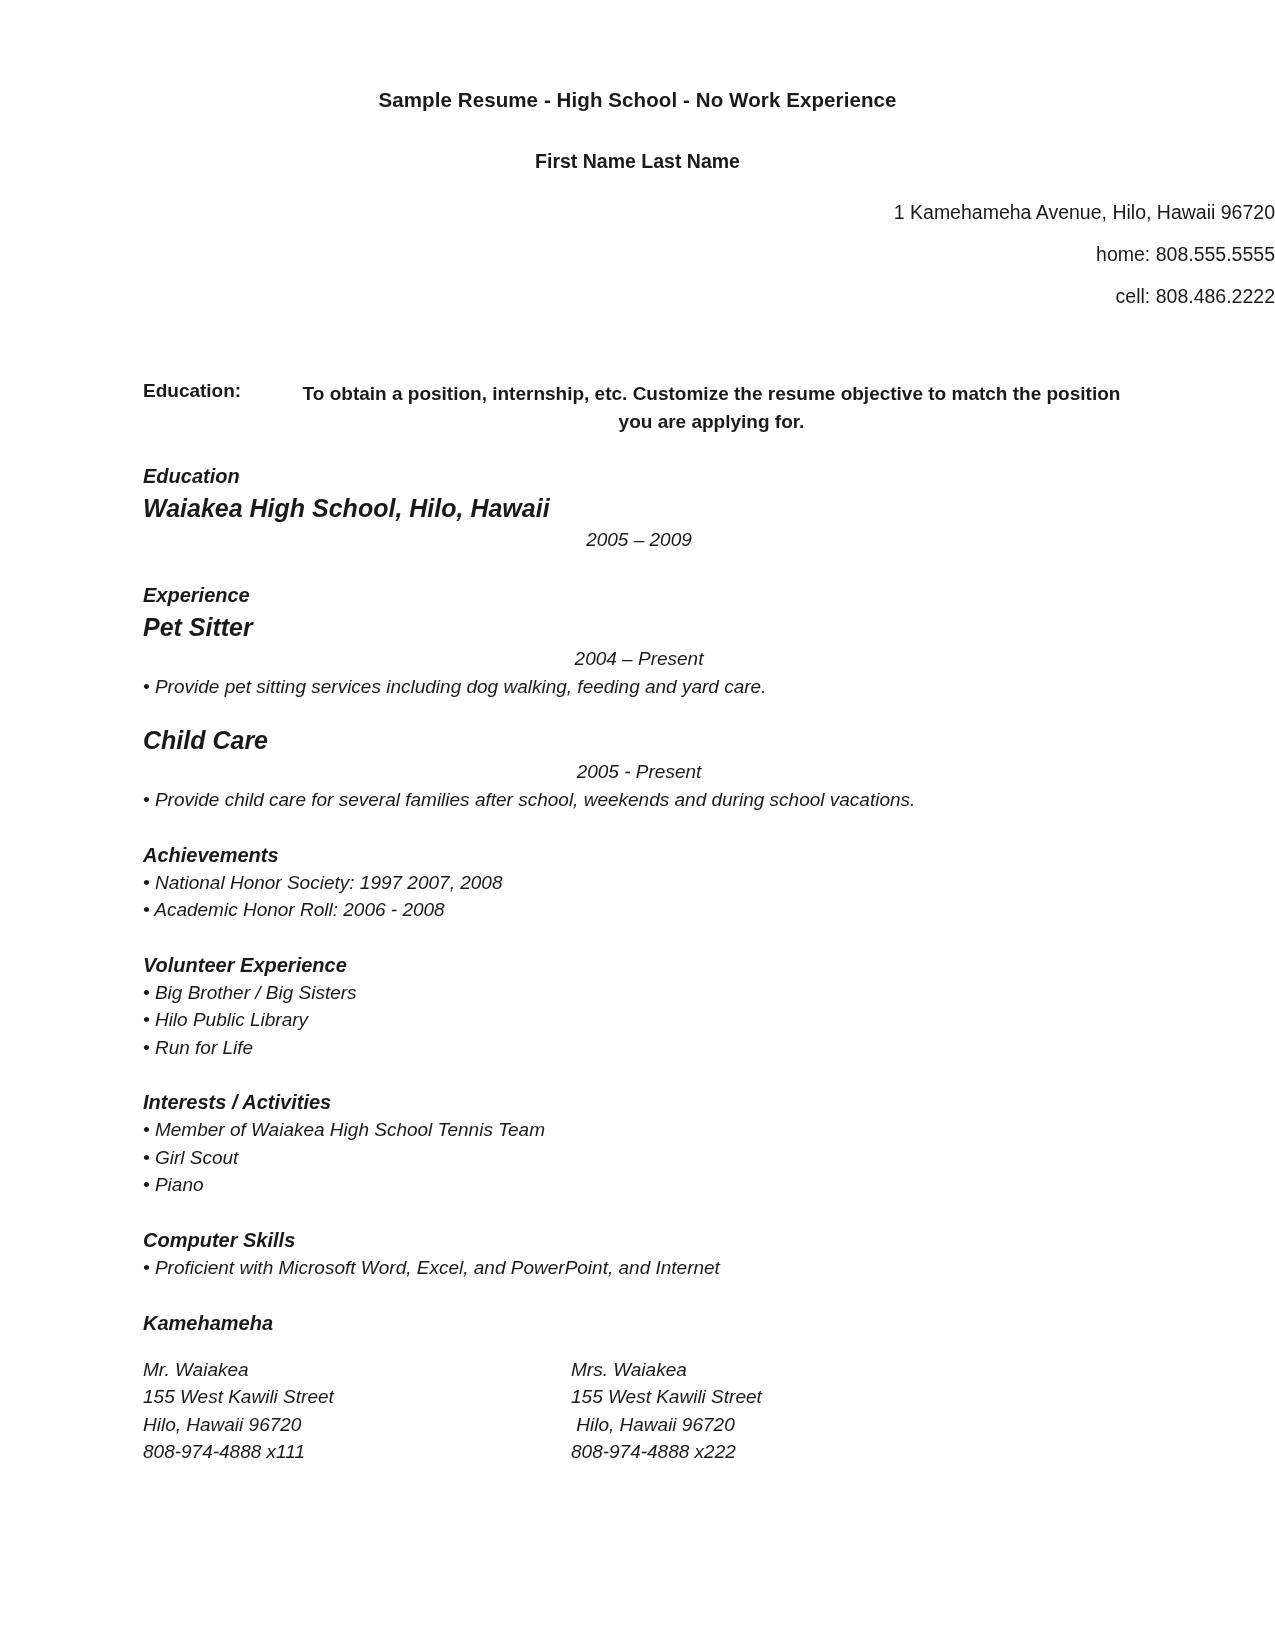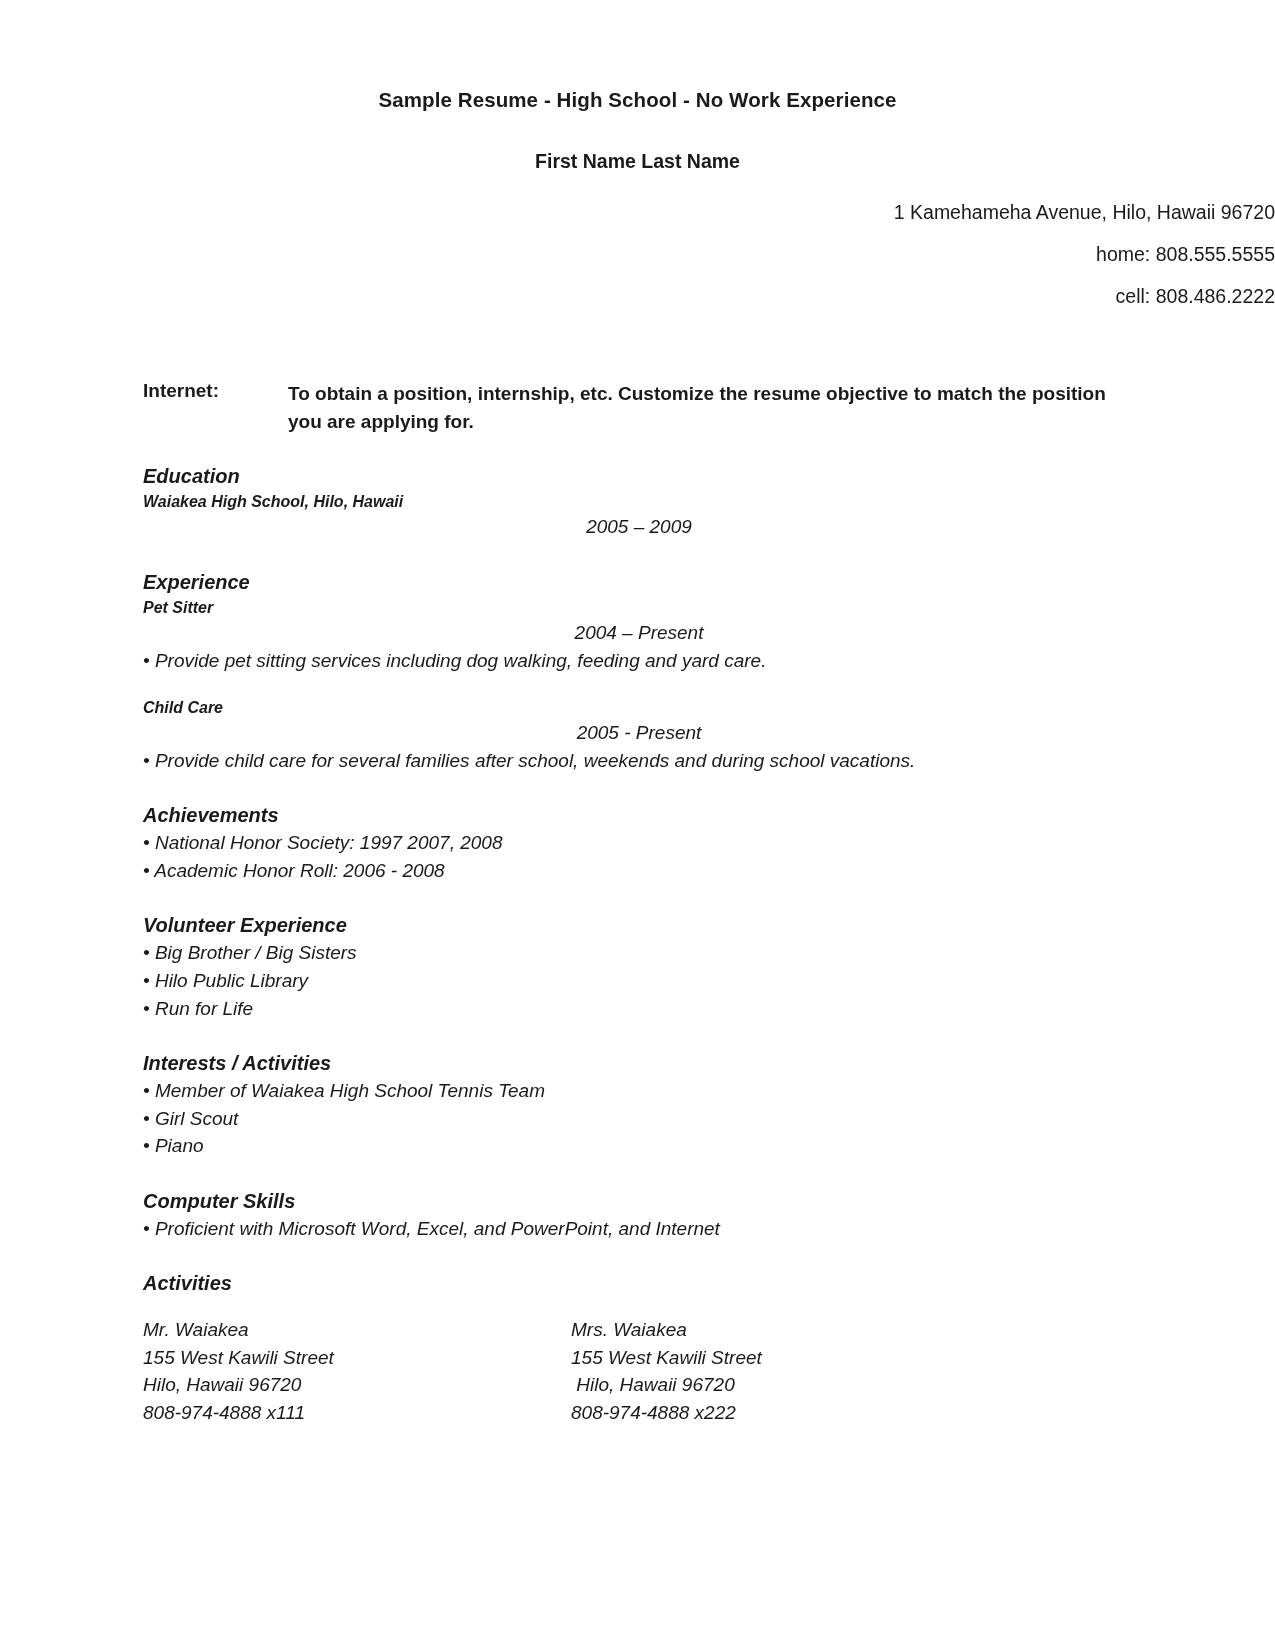--- a/index.html
+++ b/index.html
@@ -62,37 +62,38 @@
   .objective-label {
     font-weight: bold;
     font-size: 19px;
     width: 145px;
     flex: 0 0 145px;
   }
   .objective-text {
     font-size: 19px;
     line-height: 1.45;
     font-weight: bold;
+    text-align: center;
   }
   .objective-text .regular-bold {
     font-weight: bold;
   }
 
   .section {
     margin-top: 30px;
     font-style: italic;
   }
   .section-head {
     font-weight: bold;
     font-size: 20px;
     margin: 0 0 2px 0;
   }
   .sub-head {
     font-weight: bold;
-    font-size: 16px;
+    font-size: 25px;
     margin: 0;
     line-height: 1.45;
   }
   .plain {
     font-size: 19px;
     margin: 0;
     line-height: 1.45;
     font-weight: normal;
     text-align: center;
   }
@@ -127,21 +128,21 @@
 
   <div class="person-name">First Name  Last Name</div>
 
   <div class="contact-line first">1 Kamehameha Avenue, Hilo, Hawaii 96720</div>
   <div class="contact-line">home: 808.555.5555</div>
   <div class="contact-line">cell: 808.486.2222</div>
 
   <div class="body-wrap">
 
     <div class="objective-row">
-      <div class="objective-label">Internet:</div>
+      <div class="objective-label">Education:</div>
       <div class="objective-text"><span>To obtain a position, internship, etc. </span><span class="regular-bold">Customize the resume objective to match the position you are applying for.</span></div>
     </div>
 
     <div class="section">
       <div class="section-head">Education</div>
       <div class="sub-head">Waiakea High School, Hilo, Hawaii</div>
       <div class="plain">2005 – 2009</div>
     </div>
 
     <div class="section">
@@ -179,21 +180,21 @@
       <div class="bullet">• Girl Scout</div>
       <div class="bullet">• Piano</div>
     </div>
 
     <div class="section">
       <div class="section-head">Computer Skills</div>
       <div class="bullet">• Proficient with Microsoft Word, Excel, and PowerPoint, and Internet</div>
     </div>
 
     <div class="section">
-      <div class="section-head">Activities</div>
+      <div class="section-head">Kamehameha</div>
       <div class="refs">
         <div class="ref-col left">
           <div class="ref-line">Mr. Waiakea</div>
           <div class="ref-line">155 West Kawili Street</div>
           <div class="ref-line">Hilo, Hawaii 96720</div>
           <div class="ref-line">808-974-4888 x111</div>
         </div>
         <div class="ref-col right">
           <div class="ref-line">Mrs. Waiakea</div>
           <div class="ref-line">155 West Kawili Street</div>

